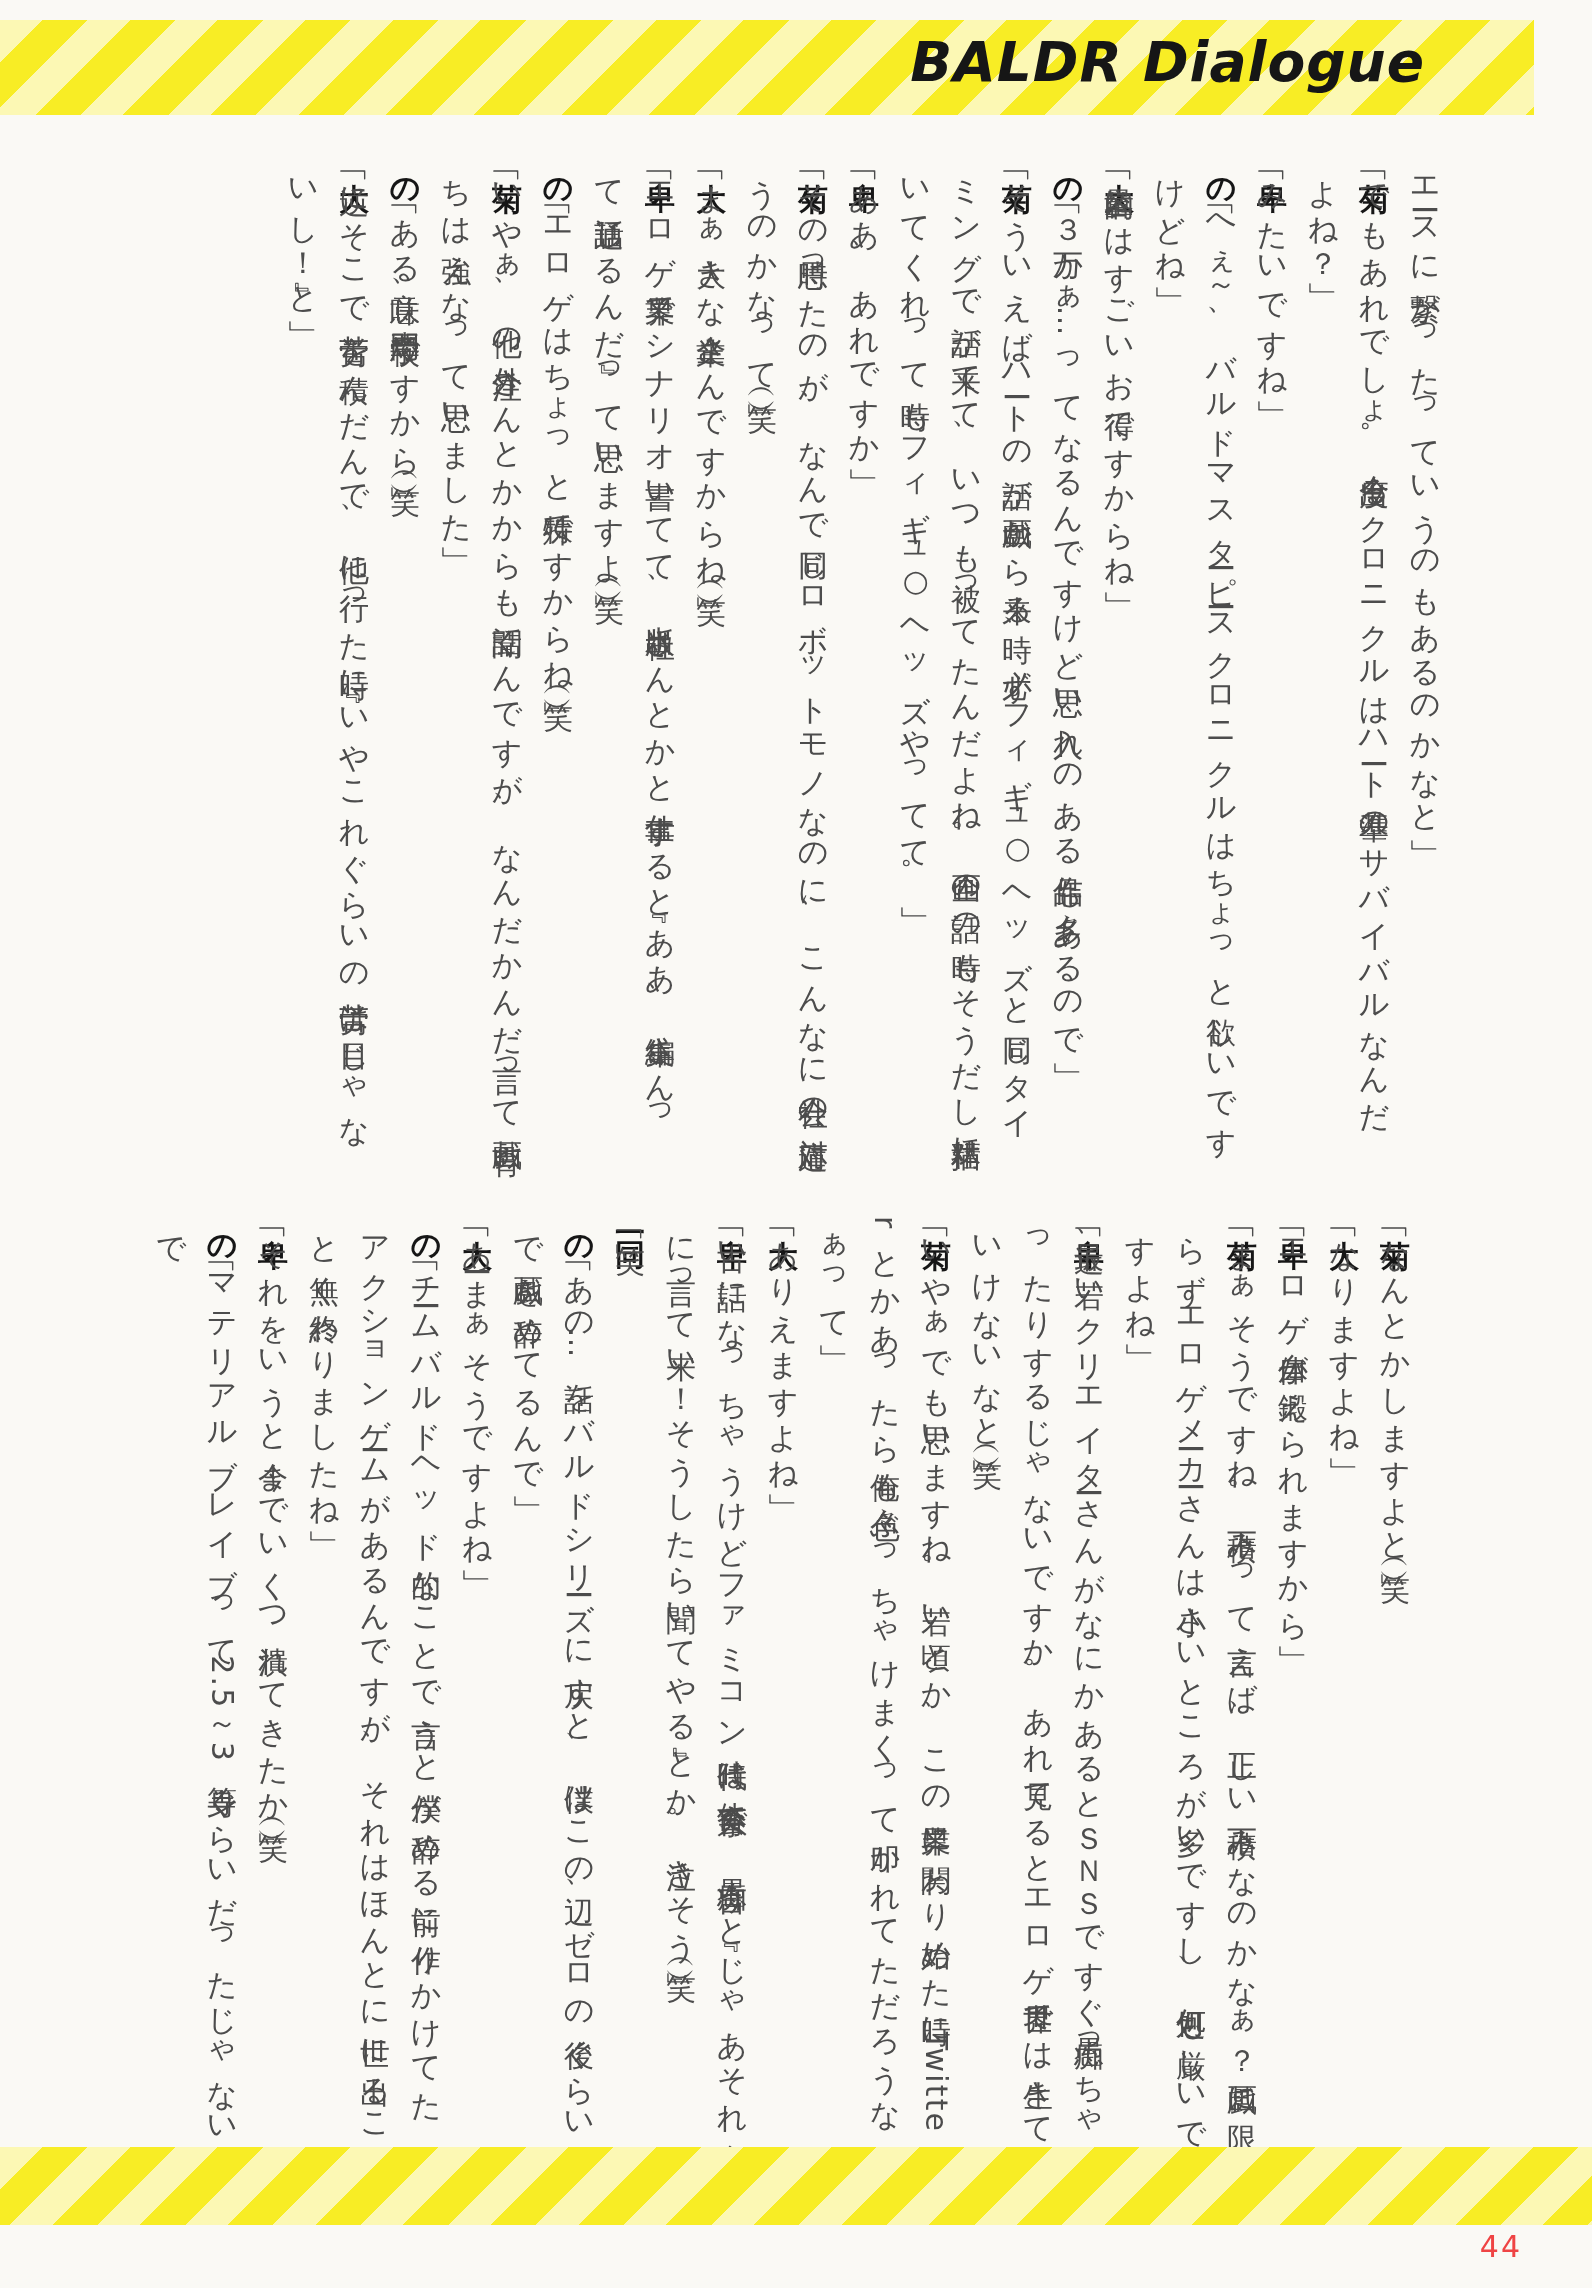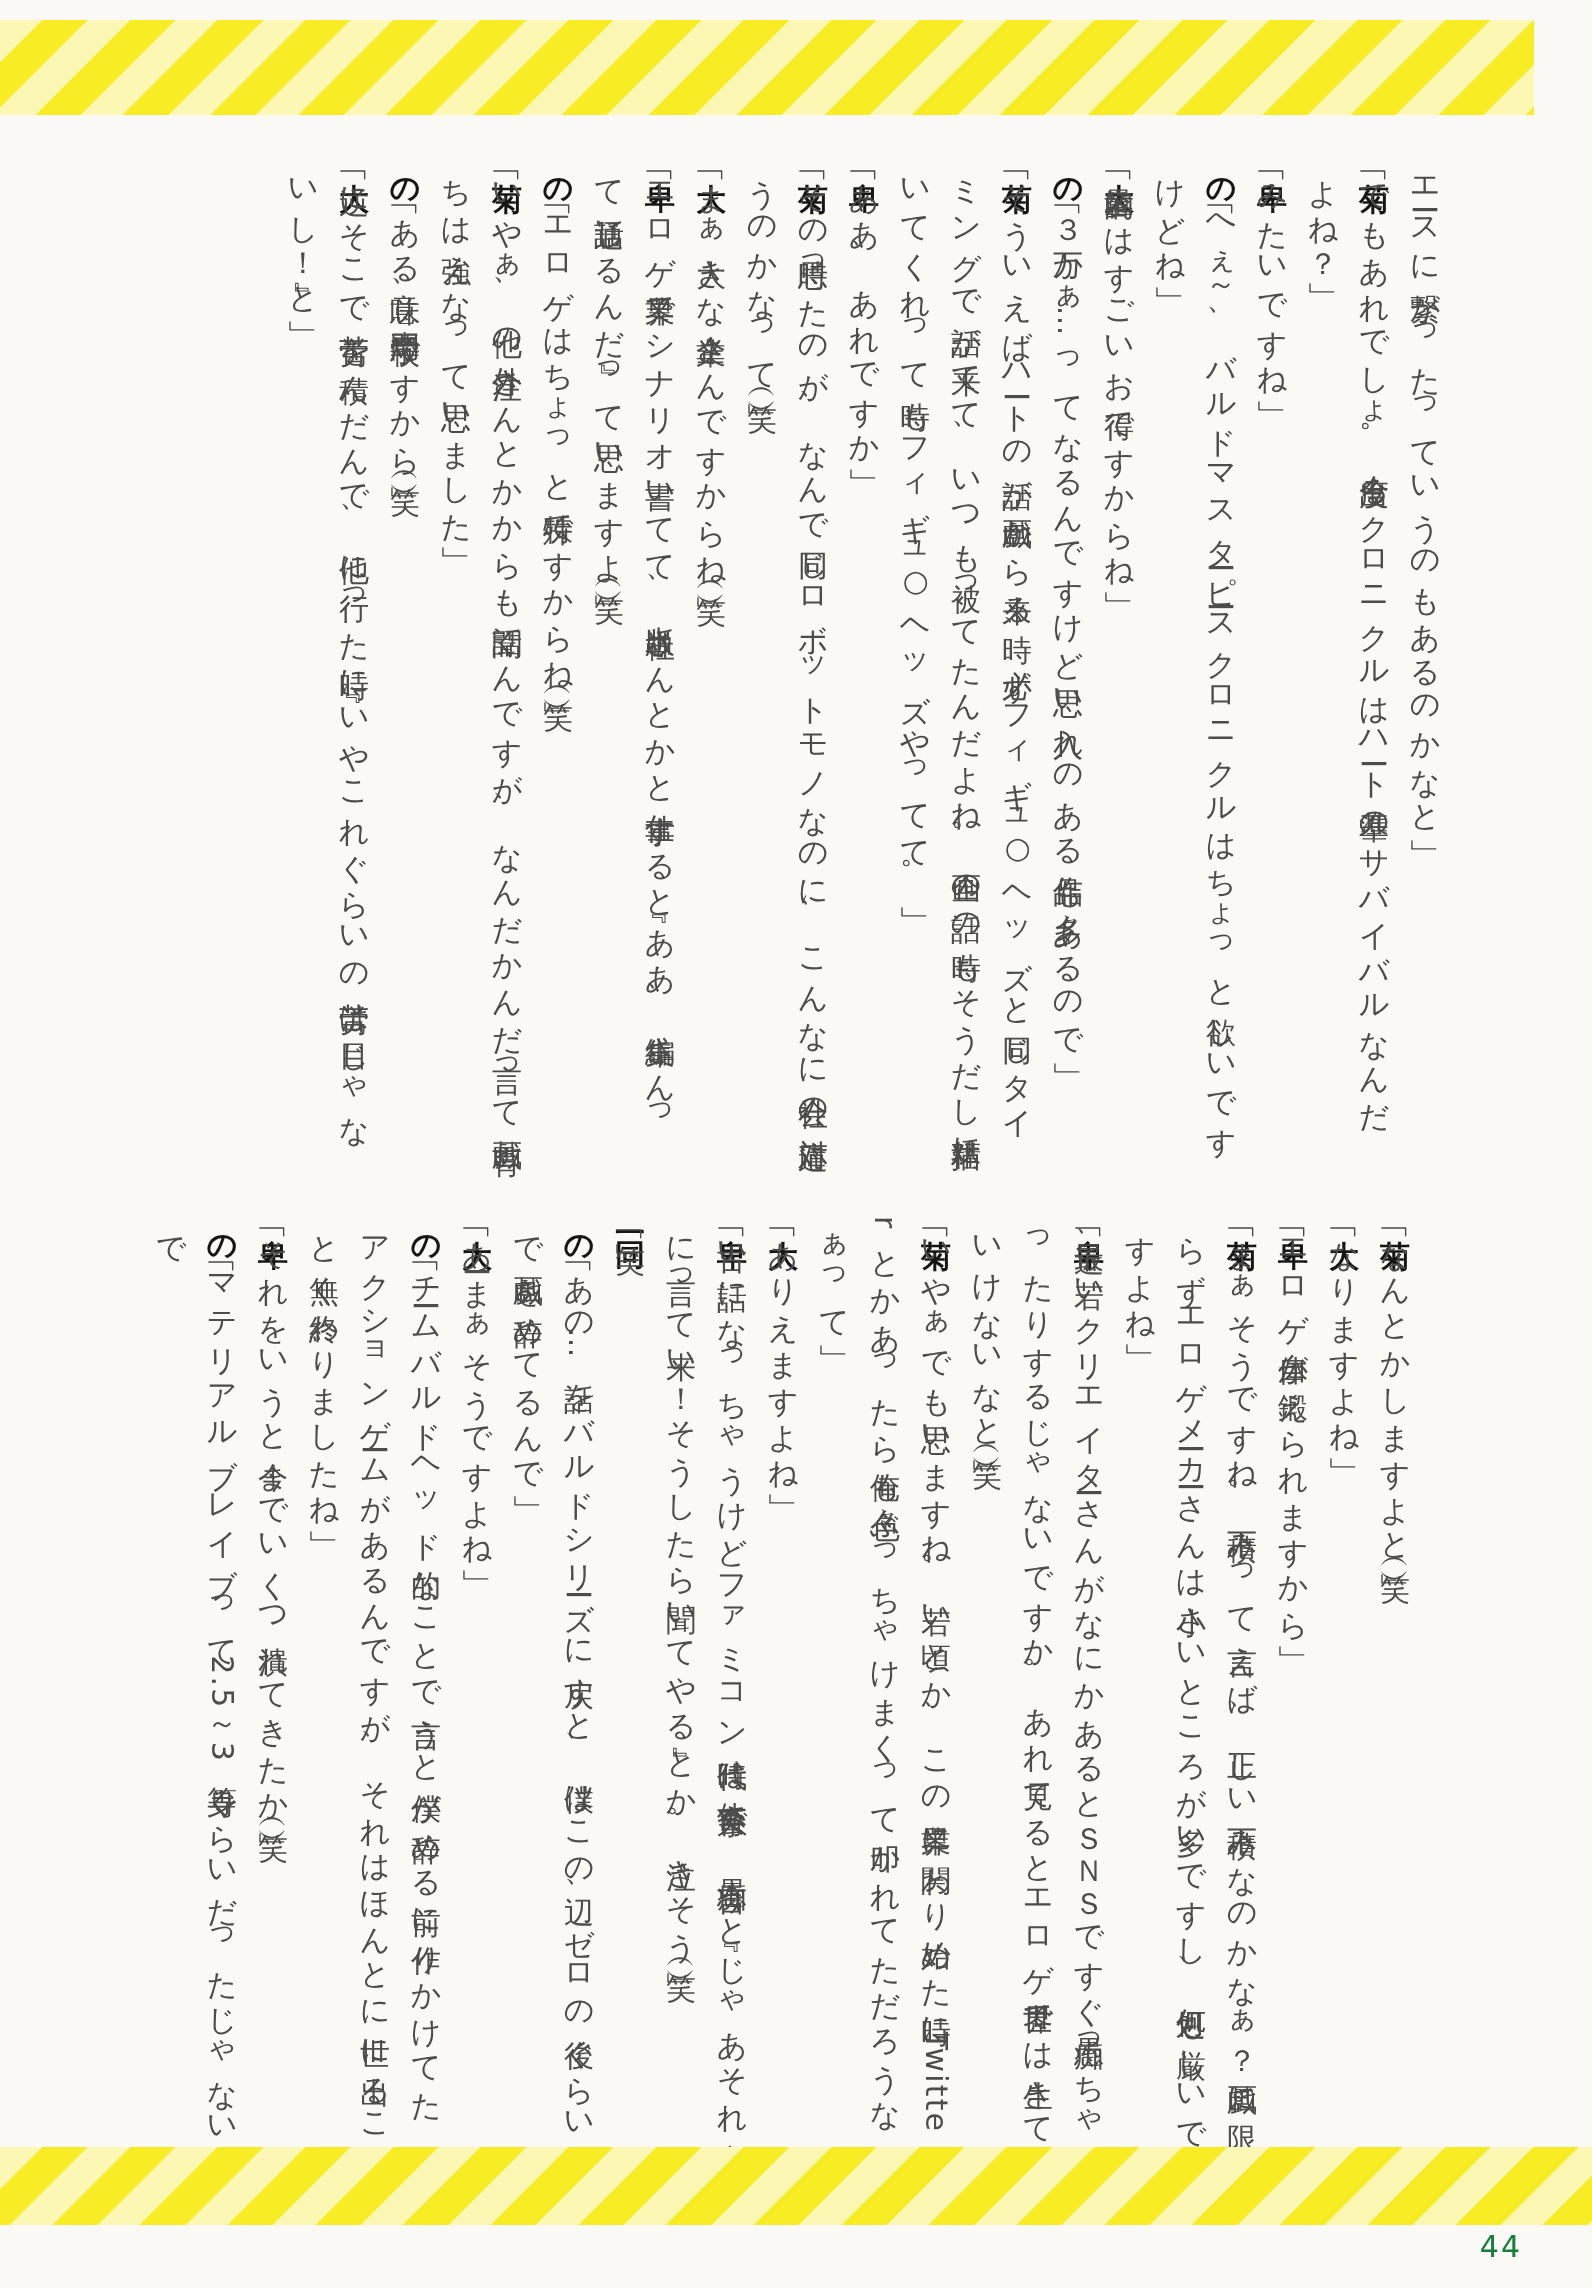--- a/index.html
+++ b/index.html
@@ -51,31 +51,32 @@
   .vblock.block1{ top:159px;  right:141px; height:990px; }
   .vblock.block2{ top:1216px; right:171px; height:923px; }
   .vblock p.entry{ margin:0; padding:0; }
   .vblock .spk{ font-weight:700; color:#161616; }
 
   .page-number{
     position:absolute;
     top:2229px;
     right:70px;
     font-size:30px;
-    color:#15803d;
+    color:#ef4444;
     letter-spacing:2px;
   }
 </style>
 </head>
 <body>
 
 <div class="page">
 
   <div class="stripes top"></div>
 
+  <div class="header-title">BALDR Dialogue</div>
 
   <div class="vblock block1">
       <p class="entry"><span class="spk"></span><span class="txt">エースに繋がったっていうのもあるのかなと」</span></p>
       <p class="entry"><span class="spk">菊</span><span class="txt">「でもあれでしょ。今度出るクロニクルはハート基準のサバイバルなんだよね？」</span></p>
       <p class="entry"><span class="spk">卑</span><span class="txt">「みたいですね」</span></p>
       <p class="entry"><span class="spk">の</span><span class="txt">「へぇ～、バルドマスターピースクロニクルはちょっと欲しいですけどね」</span></p>
       <p class="entry"><span class="spk">大</span><span class="txt">「容量的にはすごいお得ですからね」</span></p>
       <p class="entry"><span class="spk">の</span><span class="txt">「３万かぁ…ってなるんですけど思い入れのある作品も多々あるので」</span></p>
       <p class="entry"><span class="spk">菊</span><span class="txt">「そういえばハートの話が戯画から来る時、必ずフィギュ○ヘッズと同じタイミングで話が来てて、いつも被ってたんだよね。企画の話の時もそうだし妖精描いてくれって時もフィギュ○ヘッズやってて。」</span></p>
       <p class="entry"><span class="spk">卑</span><span class="txt">「ああ、あれですか」</span></p>

